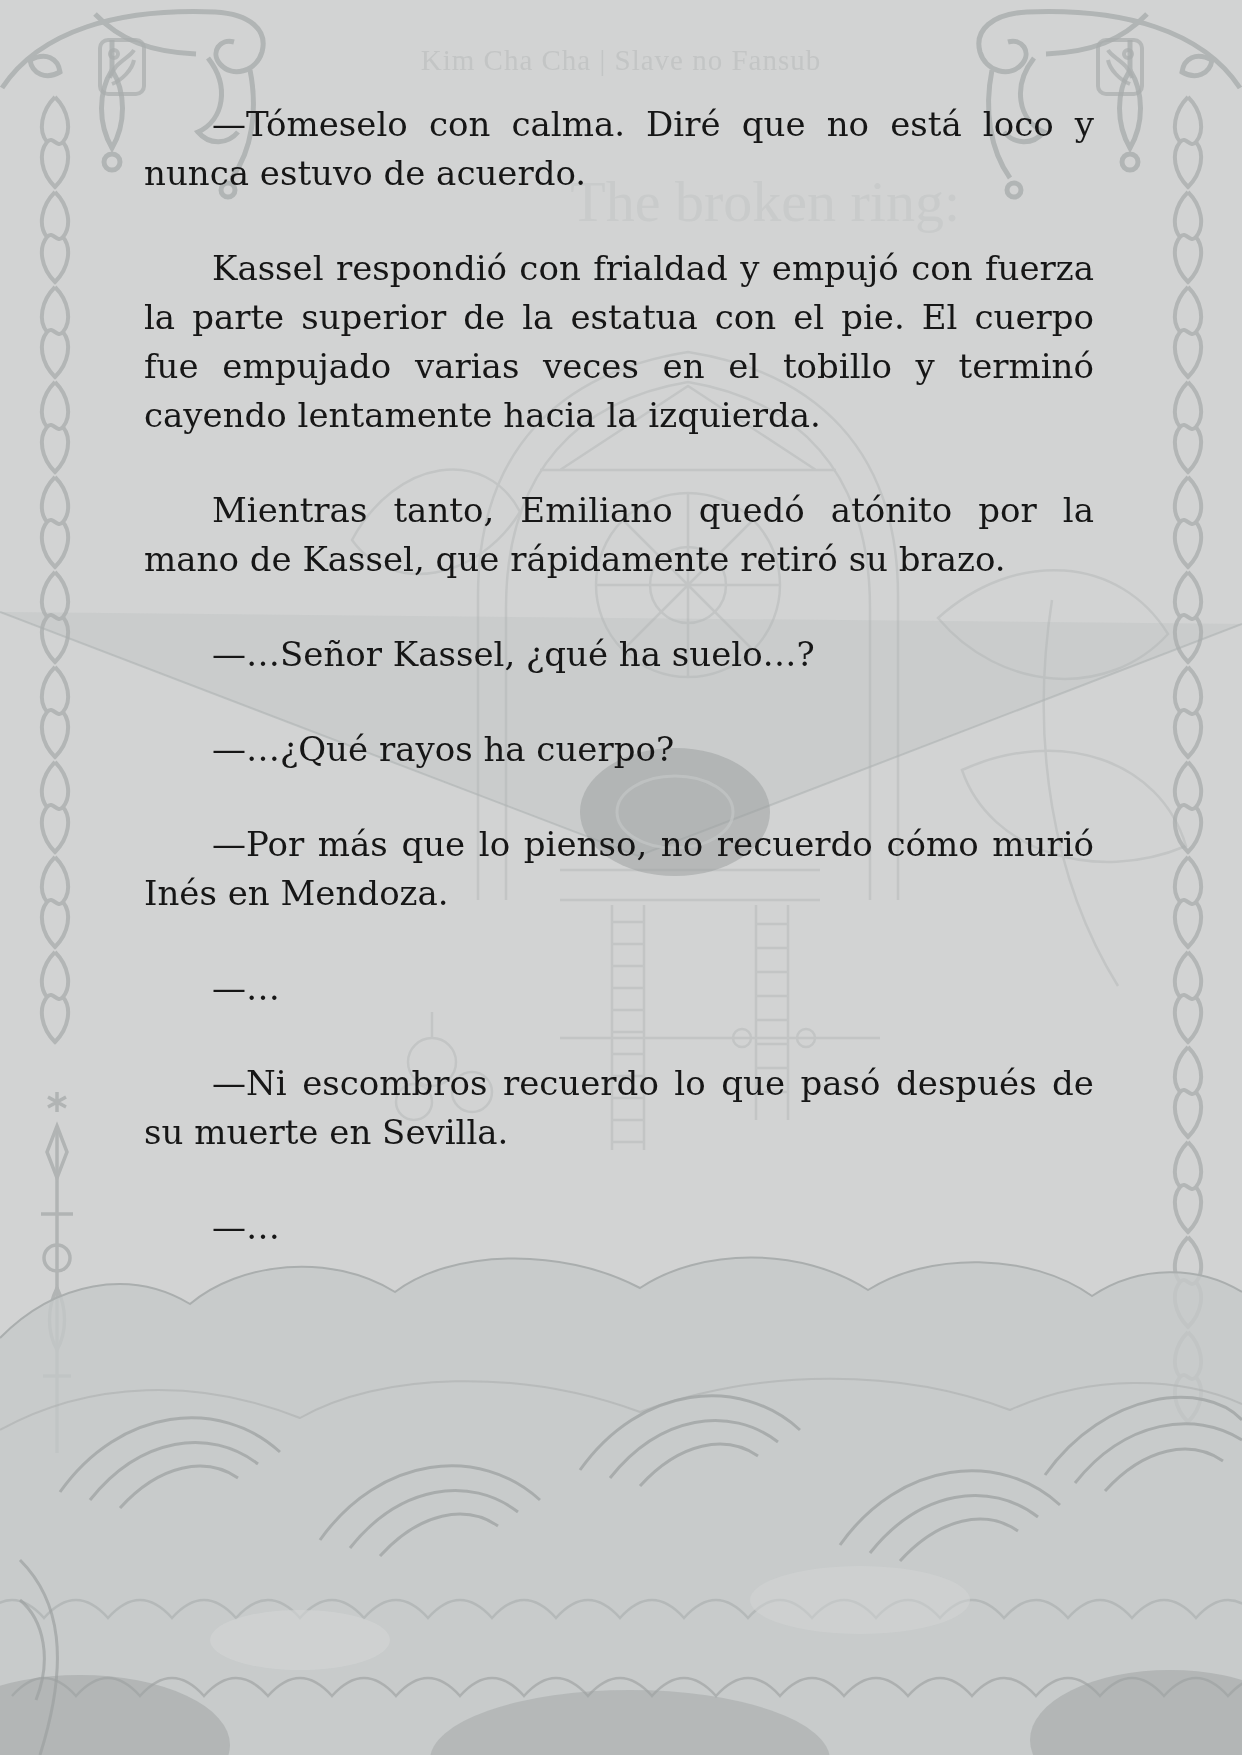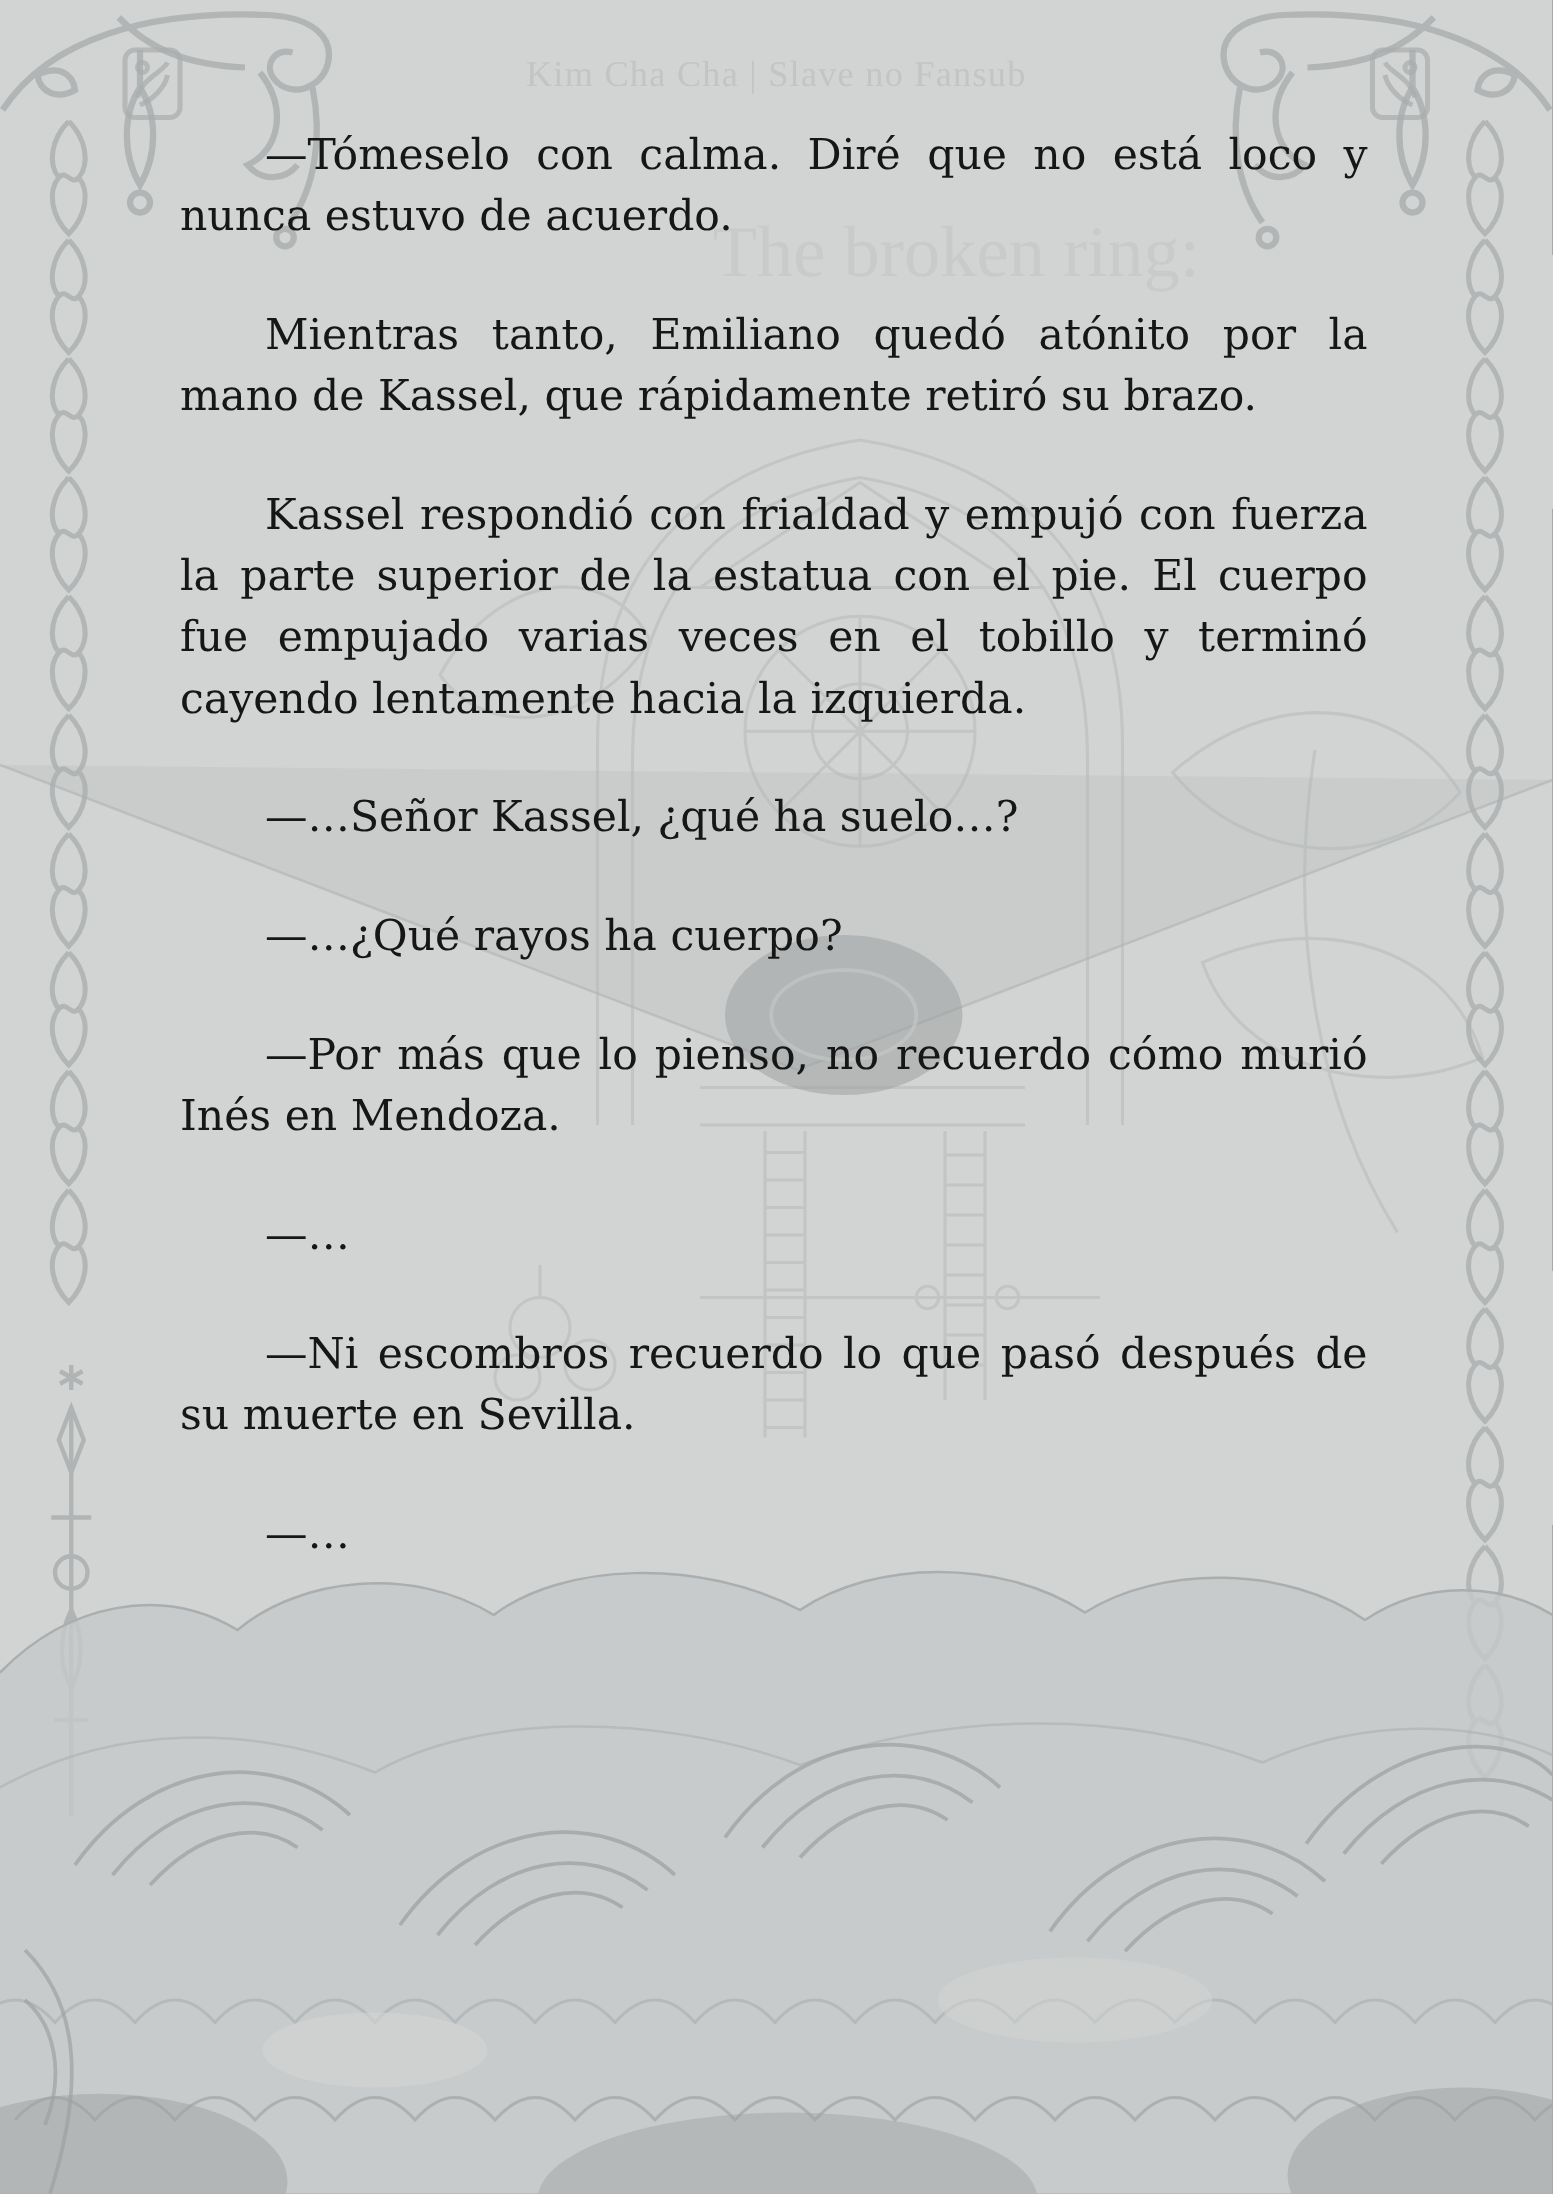--- a/index.html
+++ b/index.html
@@ -185,22 +185,22 @@
       <path d="M20,1560 C60,1600 70,1660 40,1755 M20,1600 C44,1620 52,1660 36,1700" fill="none" stroke="#9da1a1" stroke-width="3" opacity="0.7"></path>
     </g>
   </svg>
 
   <div class="header-watermark">Kim Cha Cha | Slave no Fansub</div>
 
   <div class="ghost-title">The broken ring:</div>
 
   <main class="novel-text">
     <p>—Tómeselo con calma. Diré que no está loco y nunca estuvo de acuerdo.</p>
+    <p>Kassel respondió con frialdad y empujó con fuerza la parte superior de la estatua con el pie. El cuerpo fue empujado varias veces en el tobillo y terminó cayendo lentamente hacia la izquierda.</p>
     <p>Mientras tanto, Emiliano quedó atónito por la mano de Kassel, que rápidamente retiró su brazo.</p>
-    <p>Kassel respondió con frialdad y empujó con fuerza la parte superior de la estatua con el pie. El cuerpo fue empujado varias veces en el tobillo y terminó cayendo lentamente hacia la izquierda.</p>
     <p>—…Señor Kassel, ¿qué ha suelo…?</p>
     <p>—…¿Qué rayos ha cuerpo?</p>
     <p>—Por más que lo pienso, no recuerdo cómo murió Inés en Mendoza.</p>
     <p>—…</p>
     <p>—Ni escombros recuerdo lo que pasó después de su muerte en Sevilla.</p>
     <p>—…</p>
   </main>
 
 </div>
 

